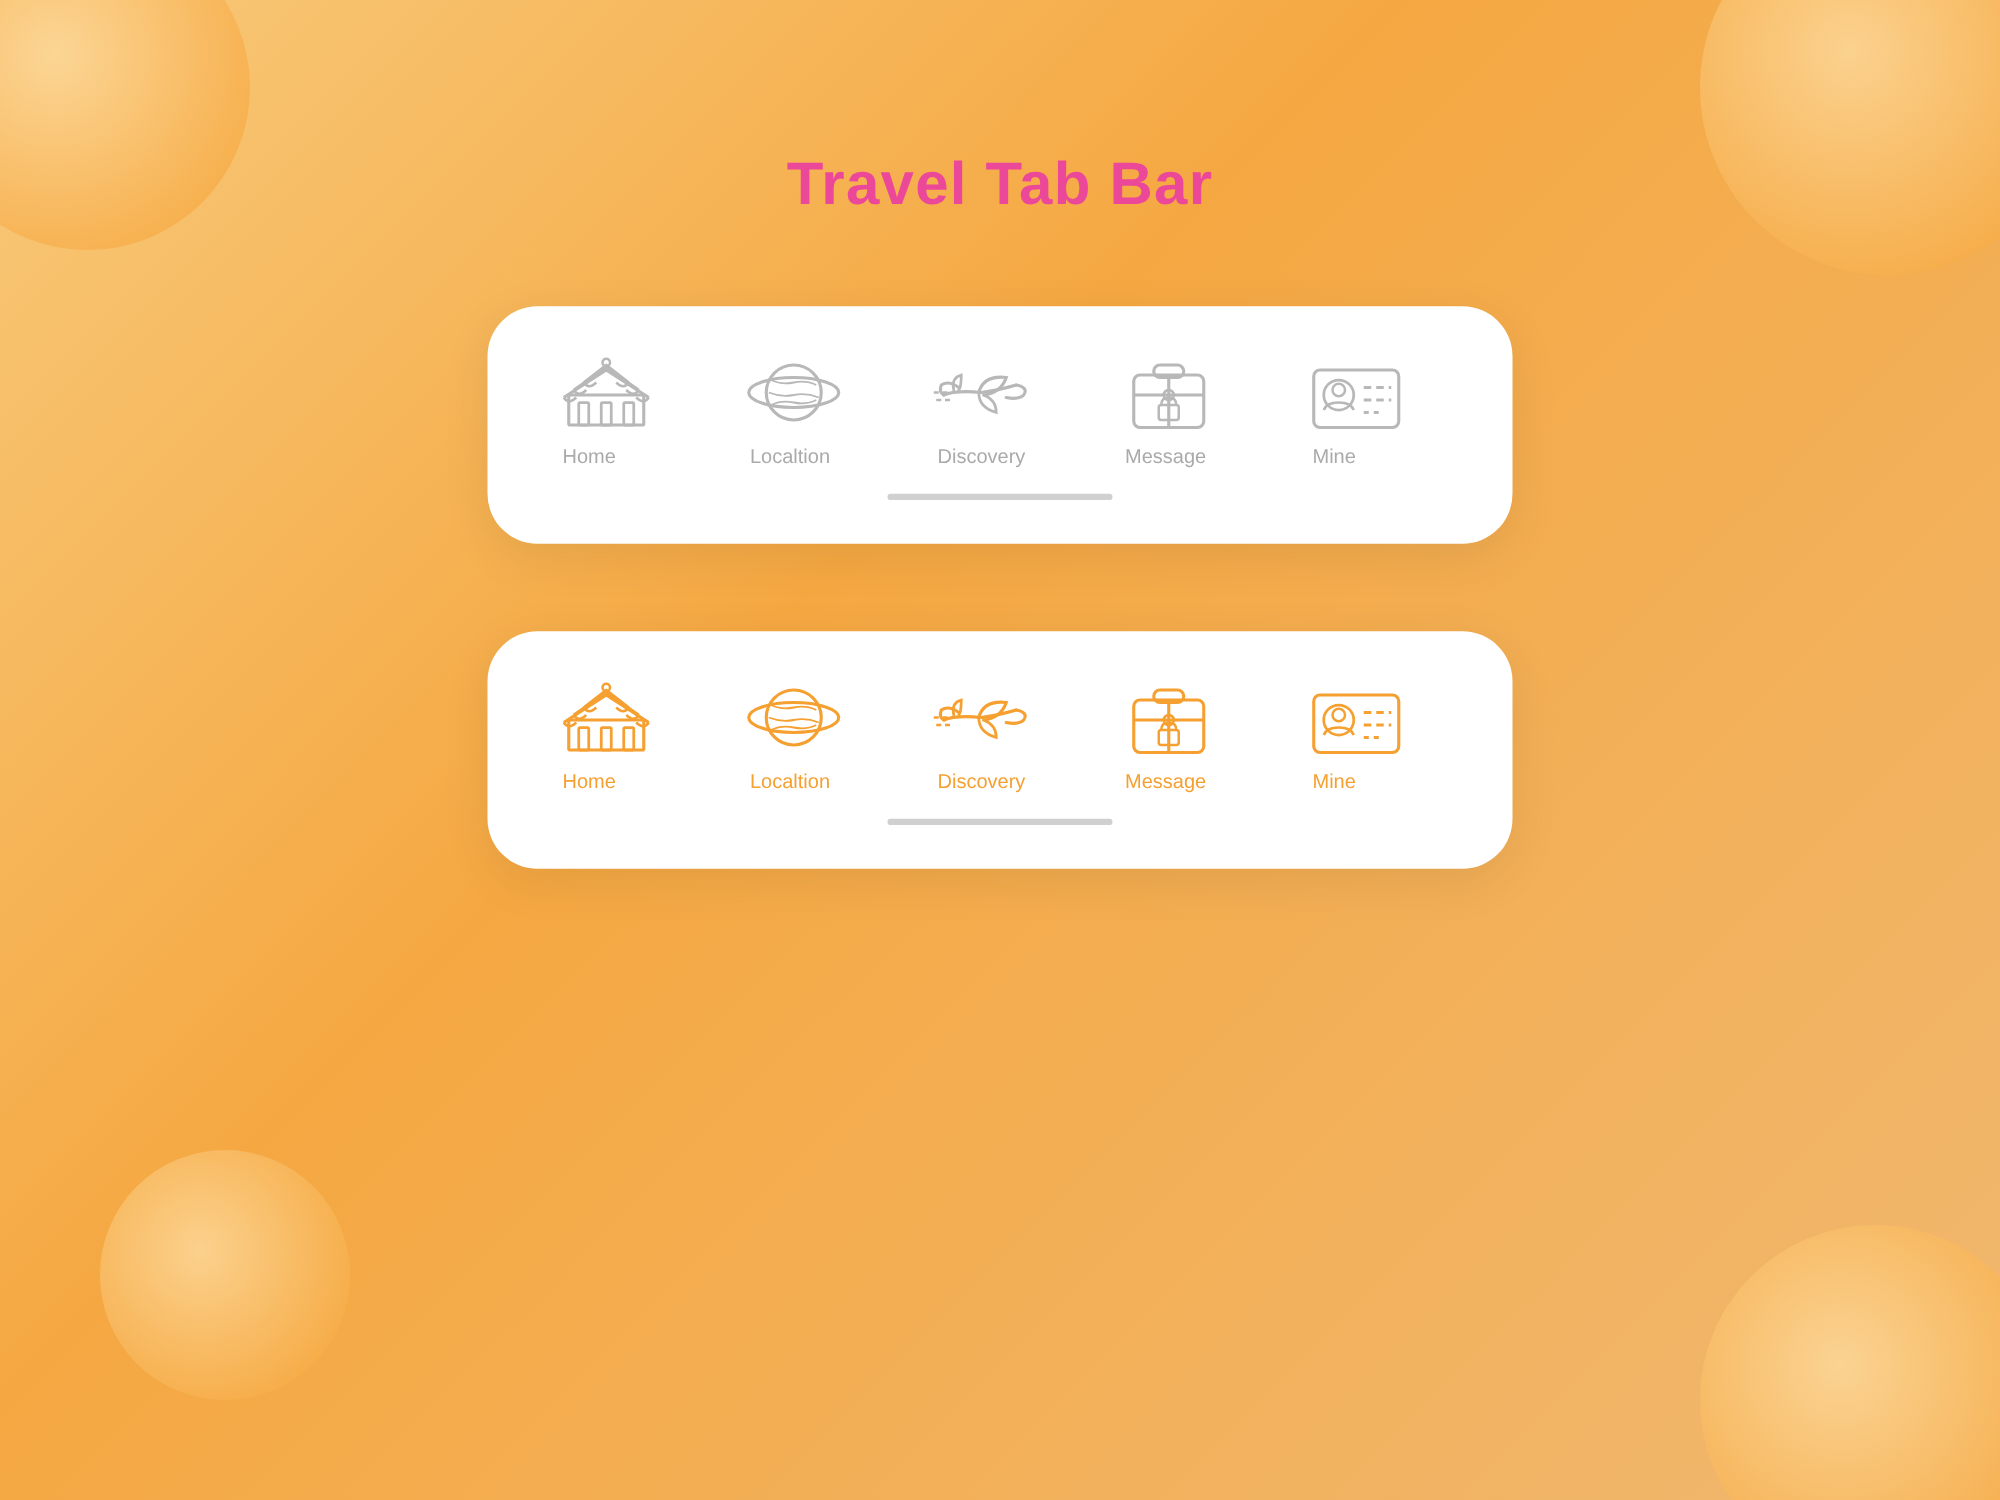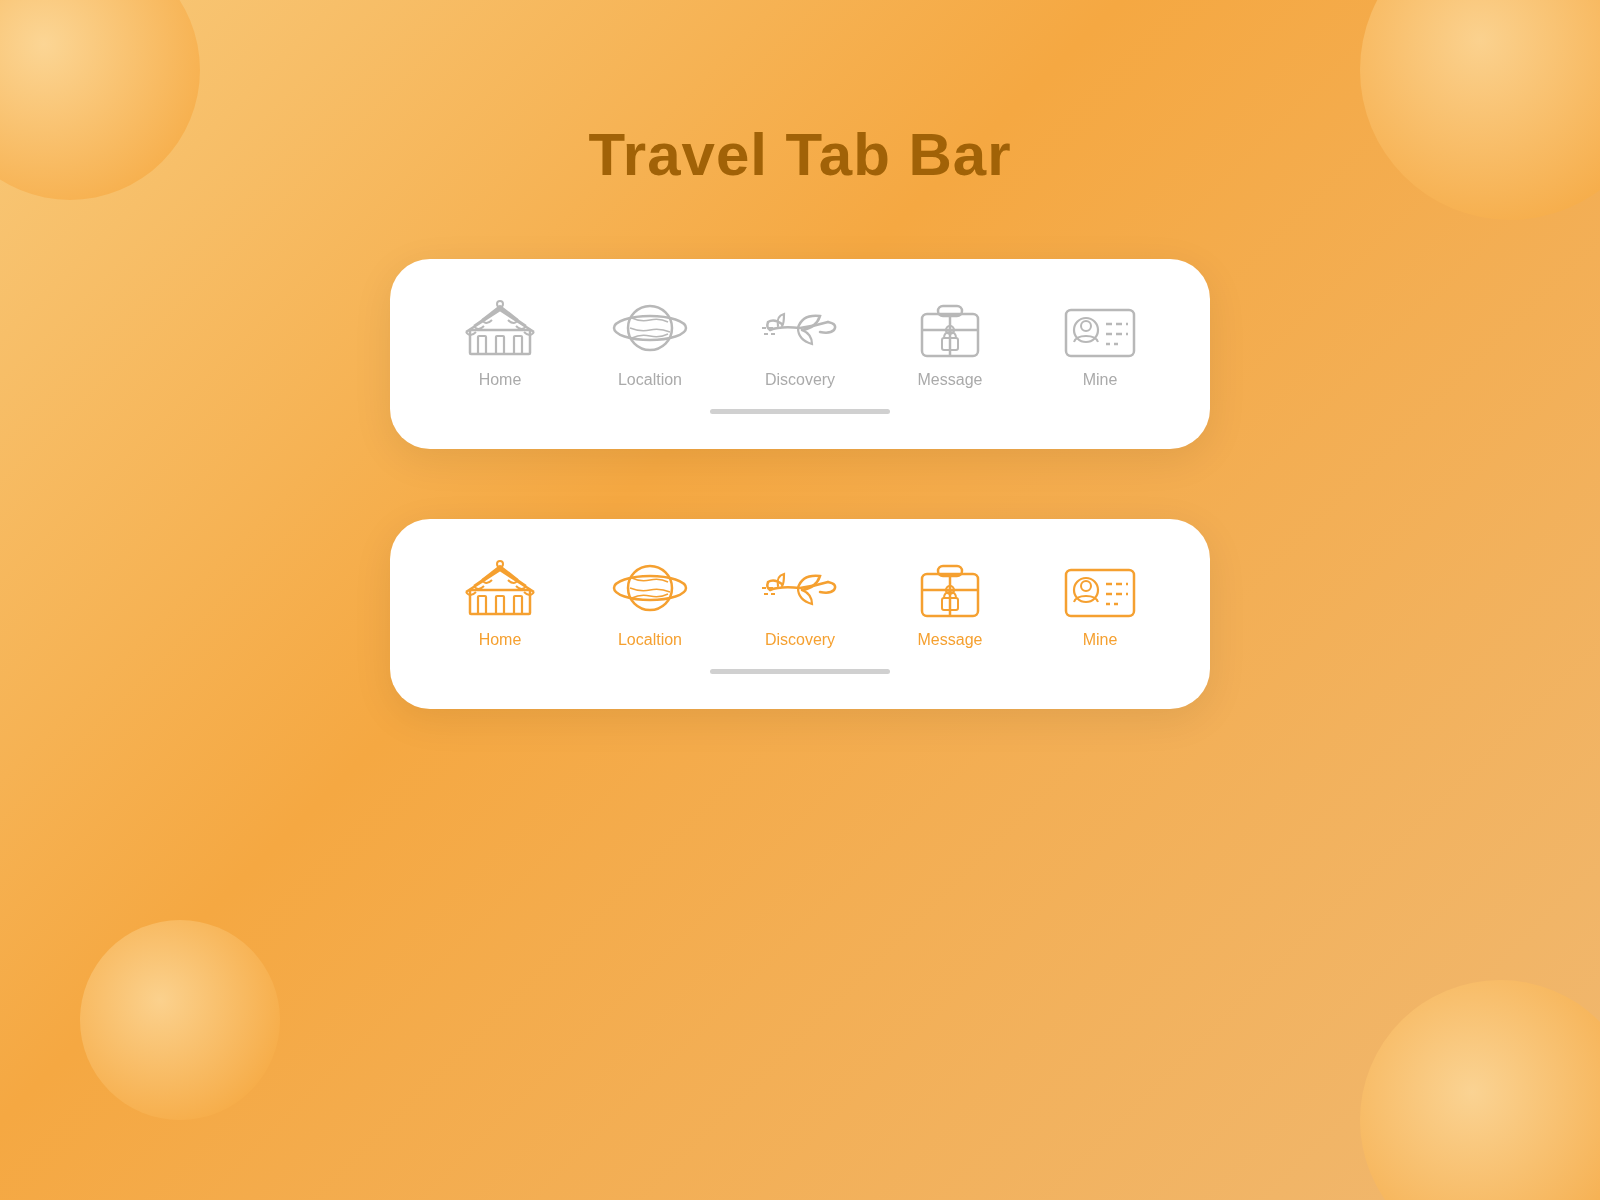--- a/index.html
+++ b/index.html
@@ -40,23 +40,23 @@
     .page-content {
       position: relative;
       z-index: 10;
       display: flex;
       flex-direction: column;
       align-items: center;
       padding-top: 120px;
     }
 
     .page-title {
-      font-size: 60px;
+      font-size: 48px;
       font-weight: 900;
-      color: #a16207;
+      color: #ec4899;
       margin-bottom: 70px;
       letter-spacing: 1px;
     }
 
     
     .tab-bar-card {
       background: white;
       border-radius: 40px;
       width: 820px;
       padding: 40px 60px 35px 60px;
@@ -70,21 +70,20 @@
     .tab-bar-items {
       display: flex;
       justify-content: space-between;
       width: 100%;
       margin-bottom: 20px;
     }
 
     .tab-item {
       display: flex;
       flex-direction: column;
-      align-items: center;
       gap: 12px;
       cursor: pointer;
       width: 100px;
     }
 
     .tab-icon {
       width: 70px;
       height: 60px;
       display: flex;
       align-items: center;

